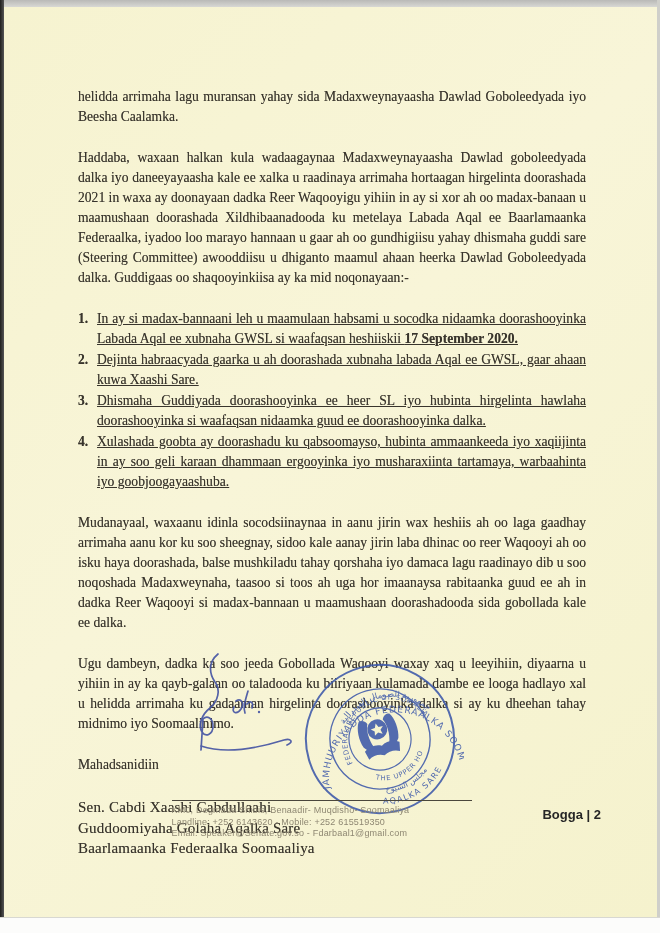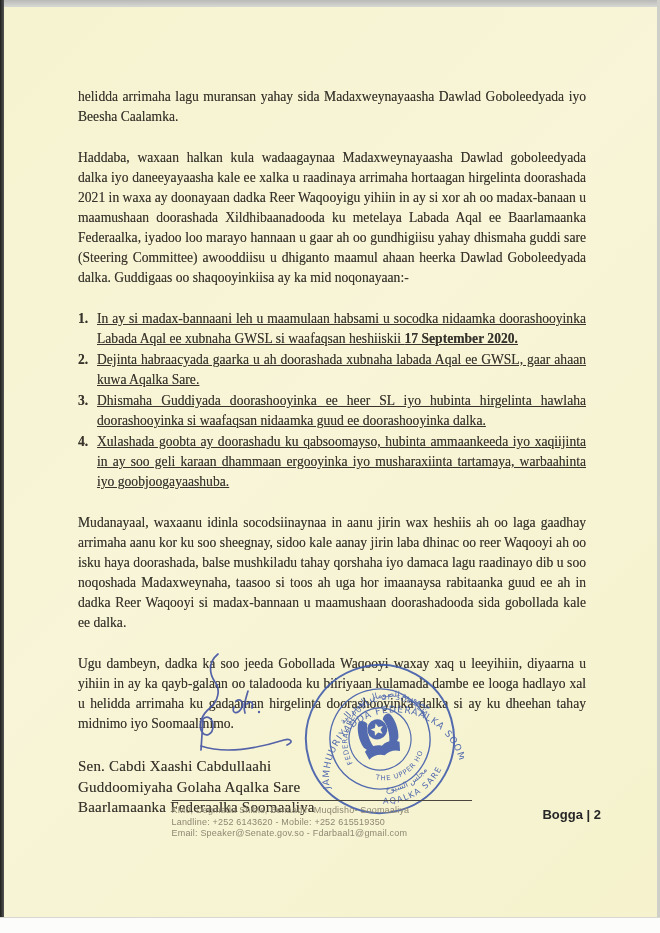--- a/index.html
+++ b/index.html
@@ -65,34 +65,35 @@
     <p class="para">helidda arrimaha lagu muransan yahay sida Madaxweynayaasha Dawlad Goboleedyada iyo Beesha Caalamka.</p>
     <p class="para">Haddaba, waxaan halkan kula wadaagaynaa Madaxweynayaasha Dawlad goboleedyada dalka iyo daneeyayaasha kale ee xalka u raadinaya arrimaha hortaagan hirgelinta doorashada 2021 in waxa ay doonayaan dadka Reer Waqooyigu yihiin in ay si xor ah oo madax-banaan u maamushaan doorashada Xildhibaanadooda ku metelaya Labada Aqal ee Baarlamaanka Federaalka, iyadoo loo marayo hannaan u gaar ah oo gundhigiisu yahay dhismaha guddi sare (Steering Committee) awooddiisu u dhiganto maamul ahaan heerka Dawlad Goboleedyada dalka. Guddigaas oo shaqooyinkiisa ay ka mid noqonayaan:-</p>
 
     <ol class="duties">
       <li class="duty">
         <span class="num">1.</span>
         <span class="li-text"><span>In ay si madax-bannaani leh u maamulaan habsami u socodka nidaamka doorashooyinka Labada Aqal ee xubnaha GWSL si waafaqsan heshiiskii </span><span class="bold-date">17 September 2020.</span></span>
       </li>
       <li class="duty">
         <span class="num">2.</span>
-        <span class="li-text"><span>Dejinta habraacyada gaarka u ah doorashada xubnaha labada Aqal ee GWSL, gaar ahaan kuwa Aqalka Sare.</span></span>
+        <span class="li-text"><span>Dejinta habraacyada gaarka u ah doorashada xubnaha labada Aqal ee GWSL, gaar ahaan kuwa Xaashi Sare.</span></span>
       </li>
       <li class="duty">
         <span class="num">3.</span>
         <span class="li-text"><span>Dhismaha Guddiyada doorashooyinka ee heer SL iyo hubinta hirgelinta hawlaha doorashooyinka si waafaqsan nidaamka guud ee doorashooyinka dalka.</span></span>
       </li>
       <li class="duty">
         <span class="num">4.</span>
         <span class="li-text"><span>Xulashada goobta ay doorashadu ku qabsoomayso, hubinta ammaankeeda iyo xaqiijinta in ay soo geli karaan dhammaan ergooyinka iyo musharaxiinta tartamaya, warbaahinta iyo goobjoogayaashuba.</span></span>
       </li>
     </ol>
 
     <p class="para">Mudanayaal, waxaanu idinla socodsiinaynaa in aanu jirin wax heshiis ah oo laga gaadhay arrimaha aanu kor ku soo sheegnay, sidoo kale aanay jirin laba dhinac oo reer Waqooyi ah oo isku haya doorashada, balse mushkiladu tahay qorshaha iyo damaca lagu raadinayo dib u soo noqoshada Madaxweynaha, taasoo si toos ah uga hor imaanaysa rabitaanka guud ee ah in dadka Reer Waqooyi si madax-bannaan u maamushaan doorashadooda sida gobollada kale ee dalka.</p>
     <p class="para">Ugu dambeyn, dadka ka soo jeeda Gobollada Waqooyi waxay xaq u leeyihiin, diyaarna u yihiin in ay ka qayb-galaan oo taladooda ku biiriyaan kulamada dambe ee looga hadlayo xal u helidda arrimaha ku gadaaman hirgelinta doorashooyinka dalka si ay ku dheehan tahay midnimo iyo Soomaalinimo.</p>
+    <p class="para closing">Mahadsanidiin</p>
 
     <div class="sig-block">
       <div>Sen. Cabdi Xaashi Cabdullaahi</div>
       <div>Guddoomiyaha Golaha Aqalka Sare</div>
       <div>Baarlamaanka Federaalka Soomaaliya</div>
     </div>
   </div>
 
   <svg class="signature-svg" width="140" height="120" viewBox="0 0 140 120">
     <g fill="none" stroke="#4756a4" stroke-width="1.7" stroke-linecap="round" opacity="0.92">

